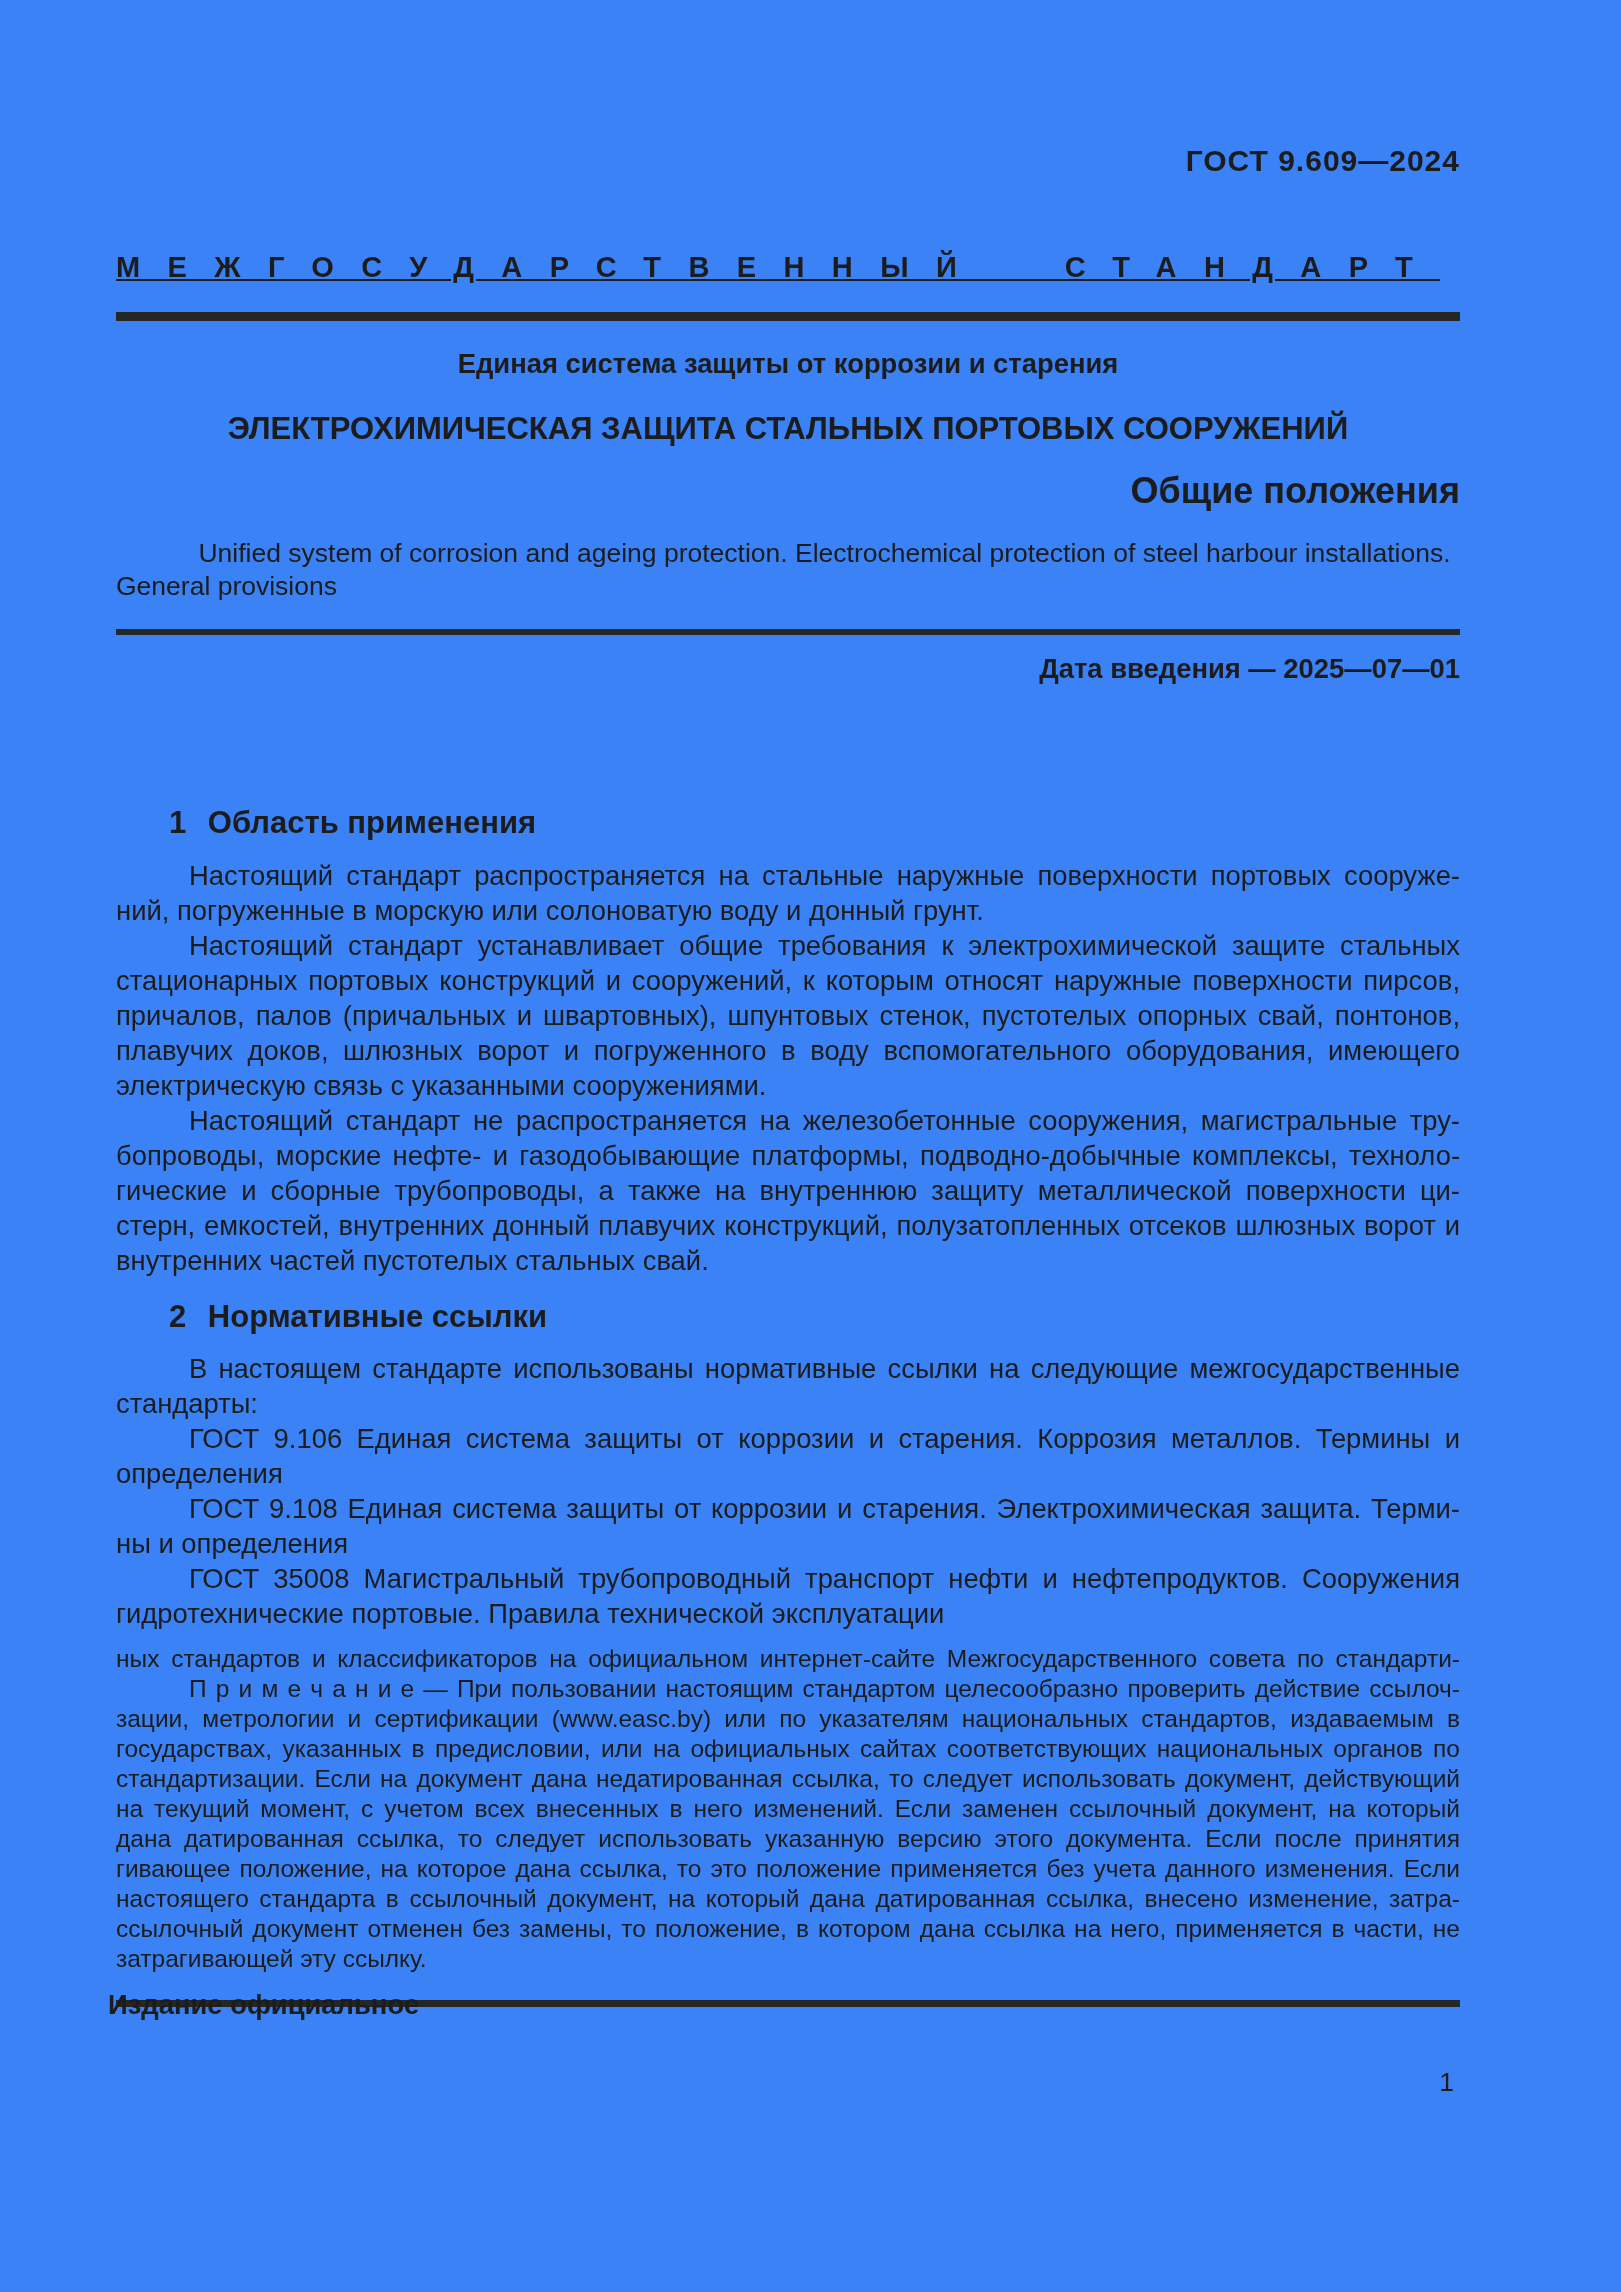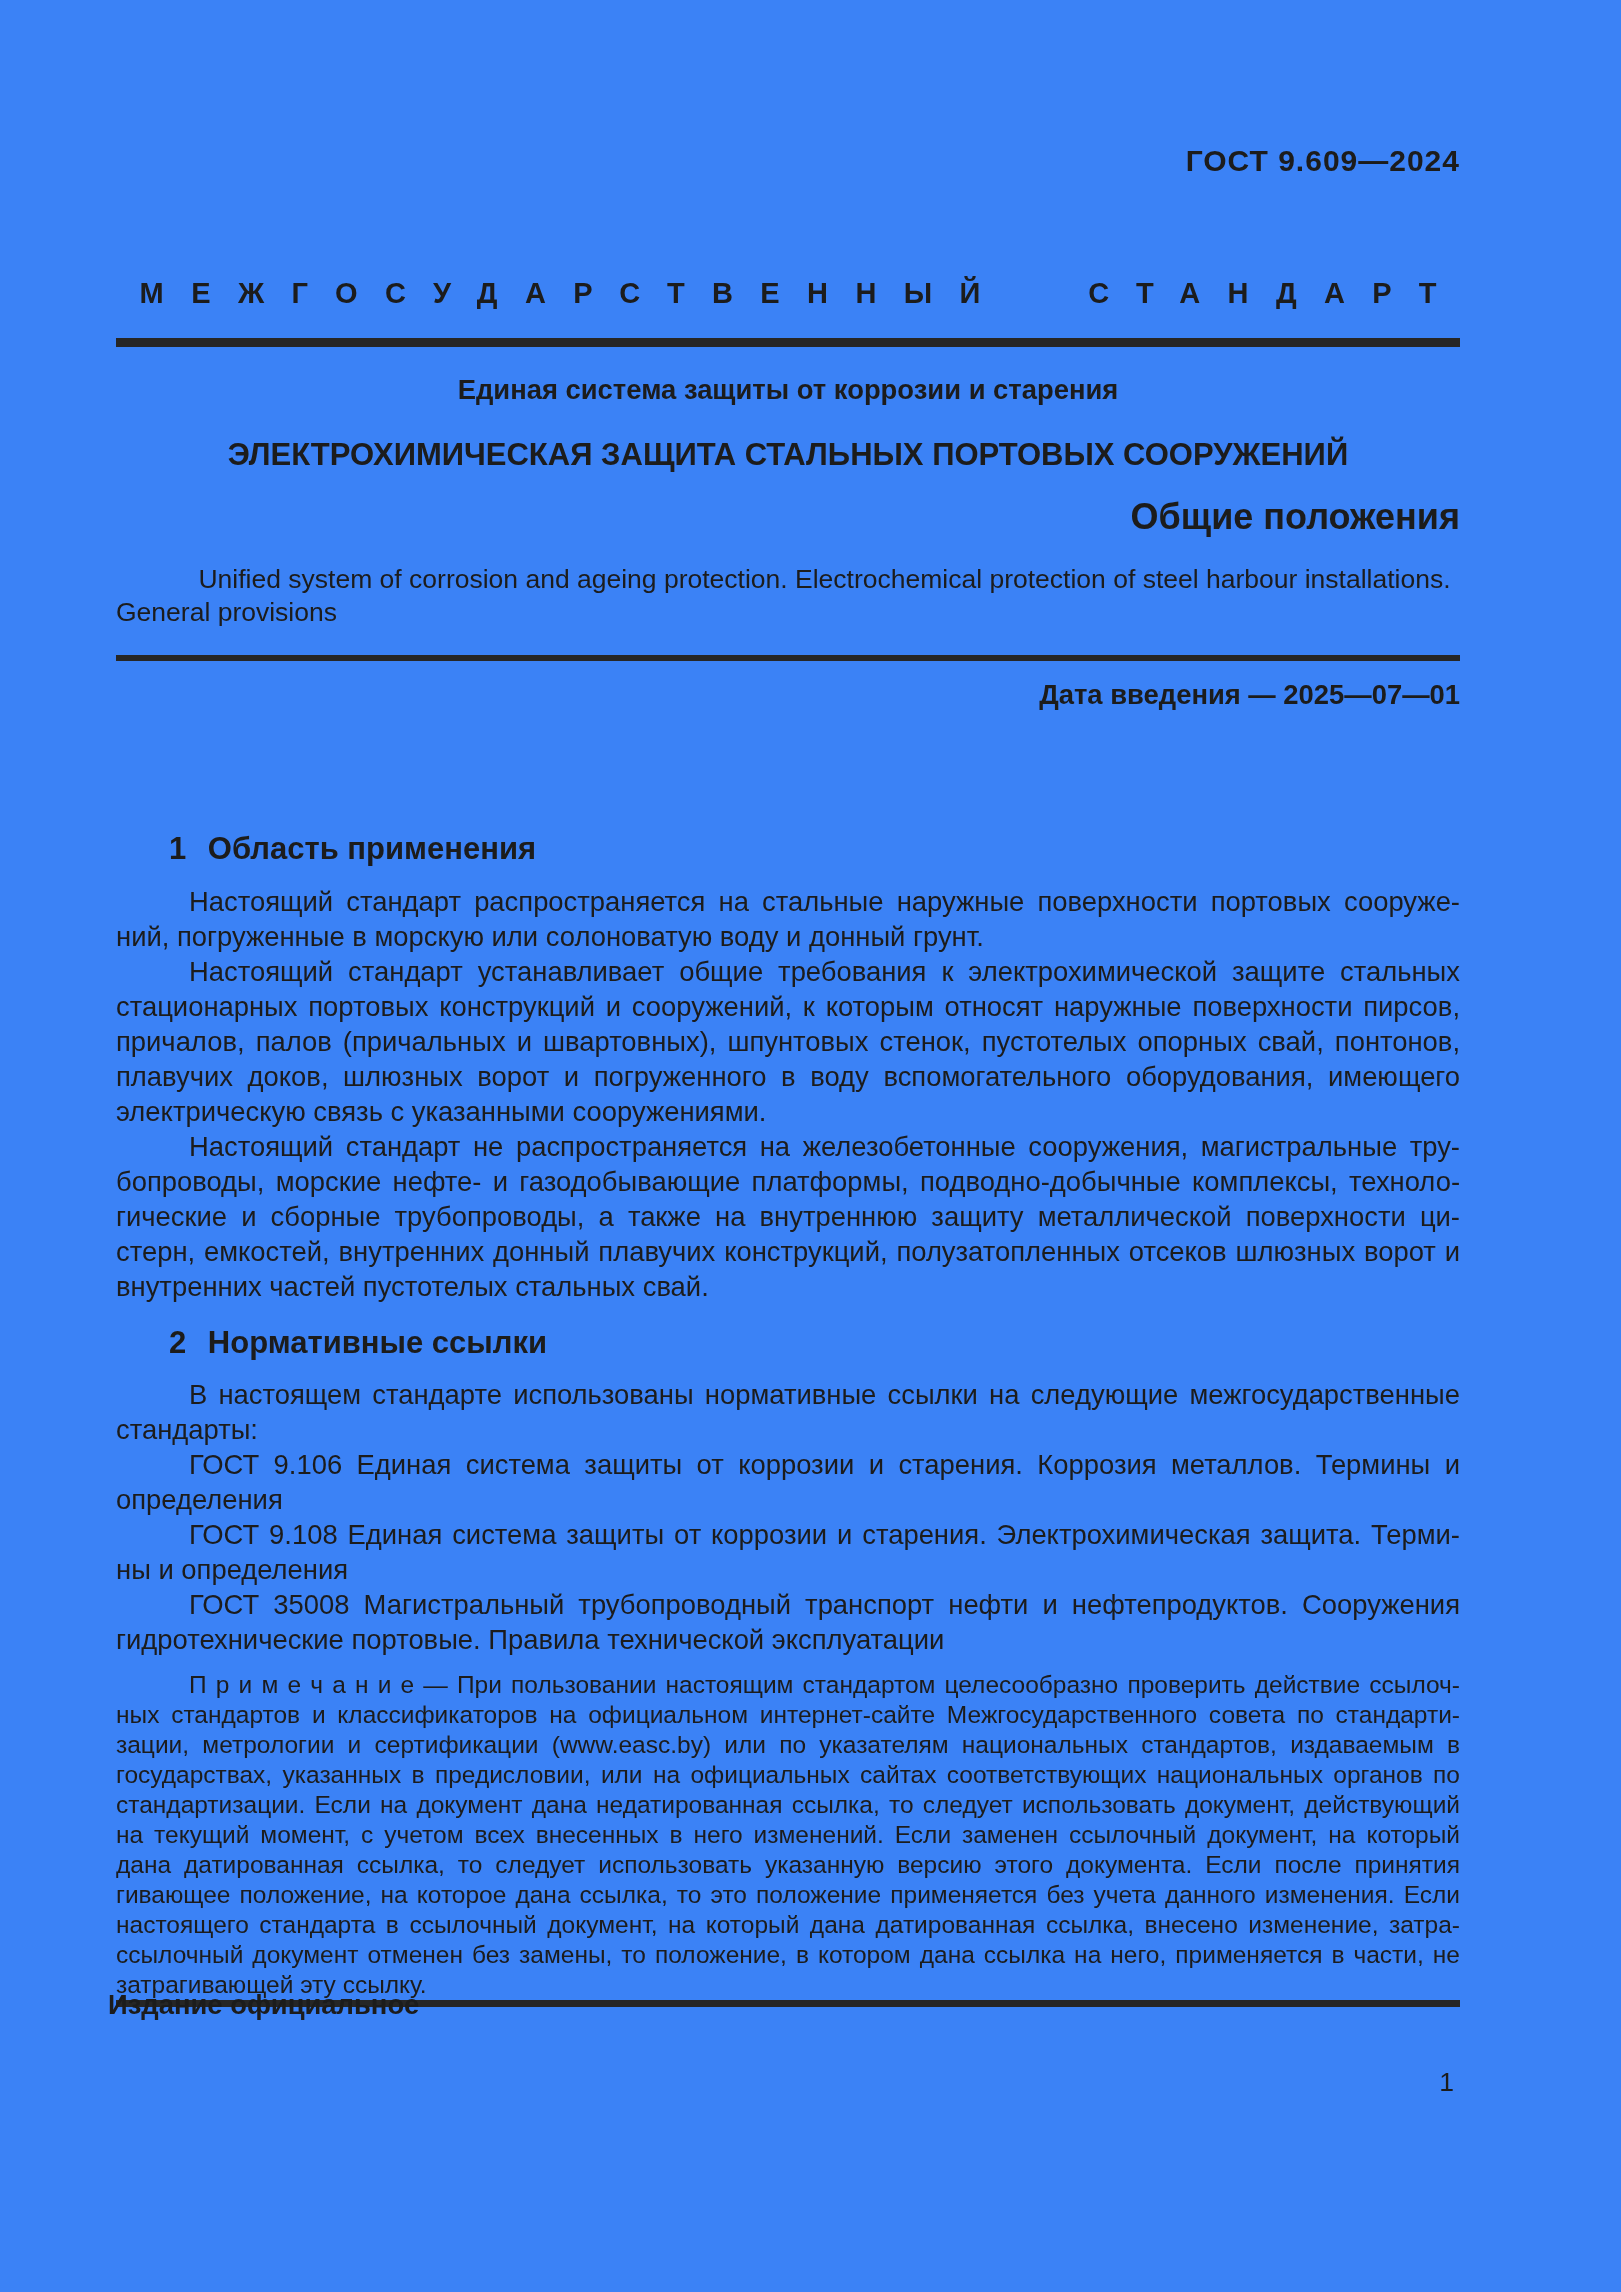--- a/index.html
+++ b/index.html
@@ -12,26 +12,27 @@
     font-family:"Liberation Sans","DejaVu Sans",sans-serif;
     color:#1c1c1c;
     overflow:hidden;
   }
   .doc-code {
     text-align:right;
     font-size:30px; font-weight:bold; line-height:35px;
     letter-spacing:1px;
   }
   .banner {
-    margin-top:98px;
-    text-align:center;
+    margin-top:72px;
+    text-align:left;
     font-size:29px; font-weight:bold; line-height:35px;
     letter-spacing:27.4px; word-spacing:45px;
     white-space:nowrap;
     margin-right:-27.4px;
+    text-decoration:underline;
   }
   .rule { background:#262626; }
   .rule.thick { margin-top:27.4px; height:8.8px; }
   .rule.mid   { margin-top:26.5px; height:5.9px; }
   .t-system { margin-top:25px; text-align:center; font-size:27.4px; font-weight:bold; line-height:35px; }
   .t-main   { margin-top:27.4px; text-align:center; font-size:31px; font-weight:bold; line-height:39px; }
   .t-sub    { margin-top:25px; text-align:right; font-size:36px; font-weight:bold; line-height:35px; }
   .t-en     { margin-top:29px; font-size:26.5px; line-height:33px; }
   .t-en .jline { text-align:center; text-align-last:center; text-indent:0; }
   .date { margin-top:15.7px; text-align:right; font-size:27.4px; font-weight:bold; line-height:35px; }
@@ -114,22 +115,22 @@
       </div>
     <div class="body-text" style="margin-top:0;">
         <div class="jline first">ГОСТ 9.108  Единая система защиты от коррозии и старения. Электрохимическая защита. Терми-</div>
         <div class="jline last">ны и определения</div>
       </div>
     <div class="body-text" style="margin-top:0;">
         <div class="jline first">ГОСТ 35008 Магистральный трубопроводный транспорт нефти и нефтепродуктов. Сооружения</div>
         <div class="jline last">гидротехнические портовые. Правила технической эксплуатации</div>
       </div>
     <div class="note">
+        <div class="jline">ных стандартов и классификаторов на официальном интернет-сайте Межгосударственного совета по стандарти-</div>
         <div class="jline first">П р и м е ч а н и е  — При пользовании настоящим стандартом целесообразно проверить действие ссылоч-</div>
-        <div class="jline">ных стандартов и классификаторов на официальном интернет-сайте Межгосударственного совета по стандарти-</div>
         <div class="jline">зации, метрологии и сертификации (www.easc.by) или по указателям национальных стандартов, издаваемым в</div>
         <div class="jline">государствах, указанных в предисловии, или на официальных сайтах соответствующих национальных органов по</div>
         <div class="jline">стандартизации. Если на документ дана недатированная ссылка, то следует использовать документ, действующий</div>
         <div class="jline">на текущий момент, с учетом всех внесенных в него изменений. Если заменен ссылочный документ, на который</div>
         <div class="jline">дана датированная ссылка, то следует использовать указанную версию этого документа. Если после принятия</div>
         <div class="jline">гивающее положение, на которое дана ссылка, то это положение применяется без учета данного изменения. Если</div>
         <div class="jline">настоящего стандарта в ссылочный документ, на который дана датированная ссылка, внесено изменение, затра-</div>
         <div class="jline">ссылочный документ отменен без замены, то положение, в котором дана ссылка на него, применяется в части, не</div>
         <div class="jline last">затрагивающей эту ссылку.</div>
       </div>

